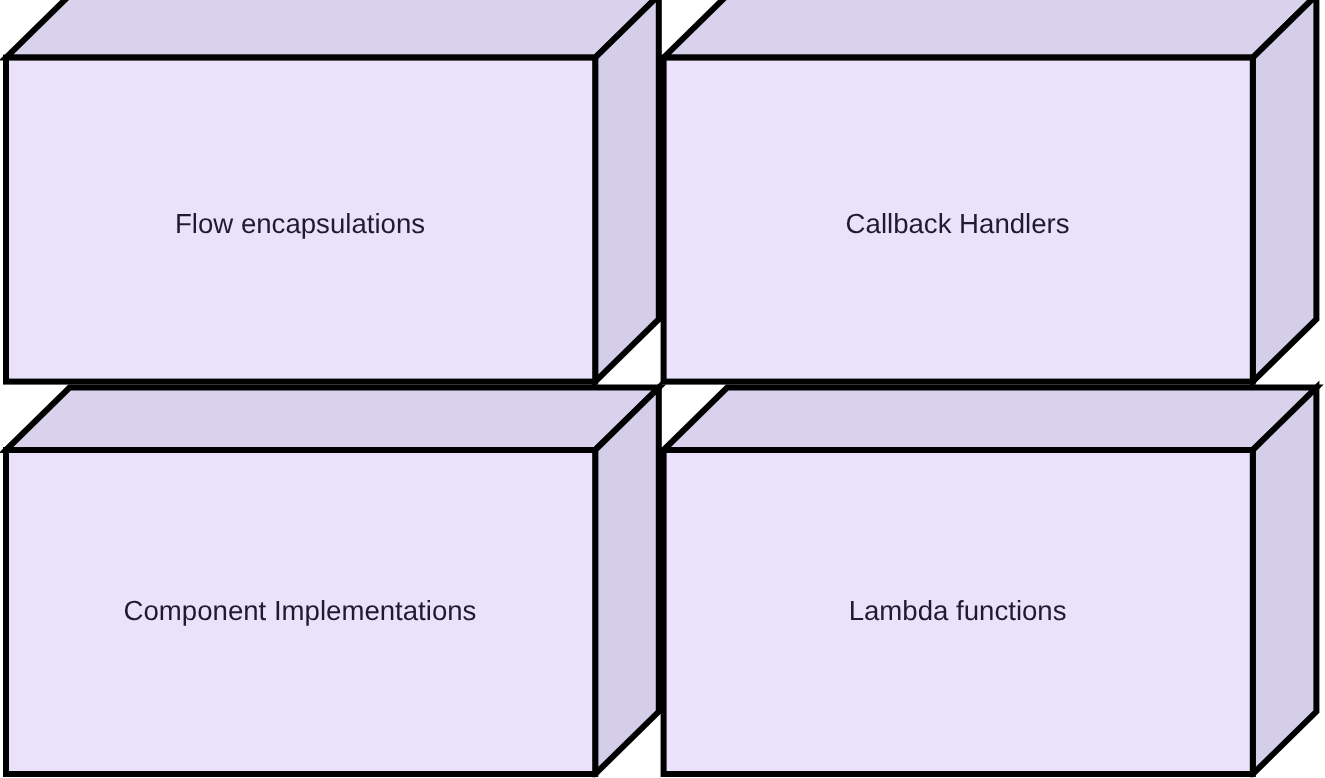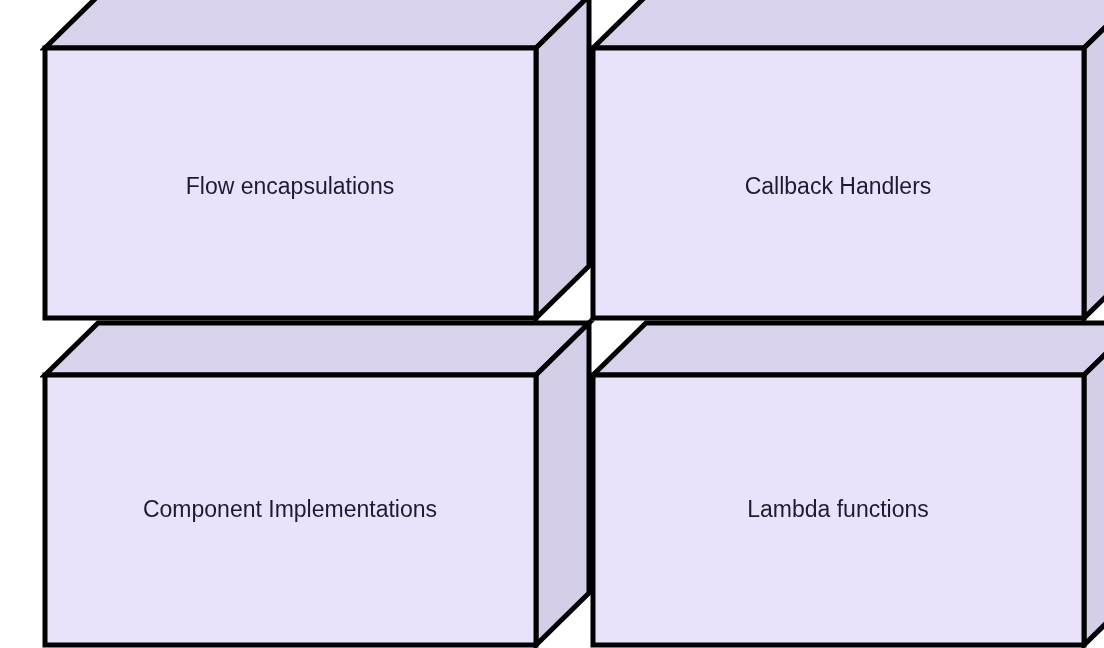--- a/index.html
+++ b/index.html
@@ -12,21 +12,20 @@
     width: 1104px;
     height: 648px;
     font-family: "Liberation Sans", sans-serif;
     overflow: hidden;
   }
   #diagram-canvas {
     position: relative;
     width: 932px;
     height: 648px;
     background: #ffffff;
-    margin-left: 40px;
   }
   #diagram-svg {
     position: absolute;
     left: 0;
     top: 0;
     width: 1104px;
     height: 648px;
     display: block;
   }
   .box-face {

